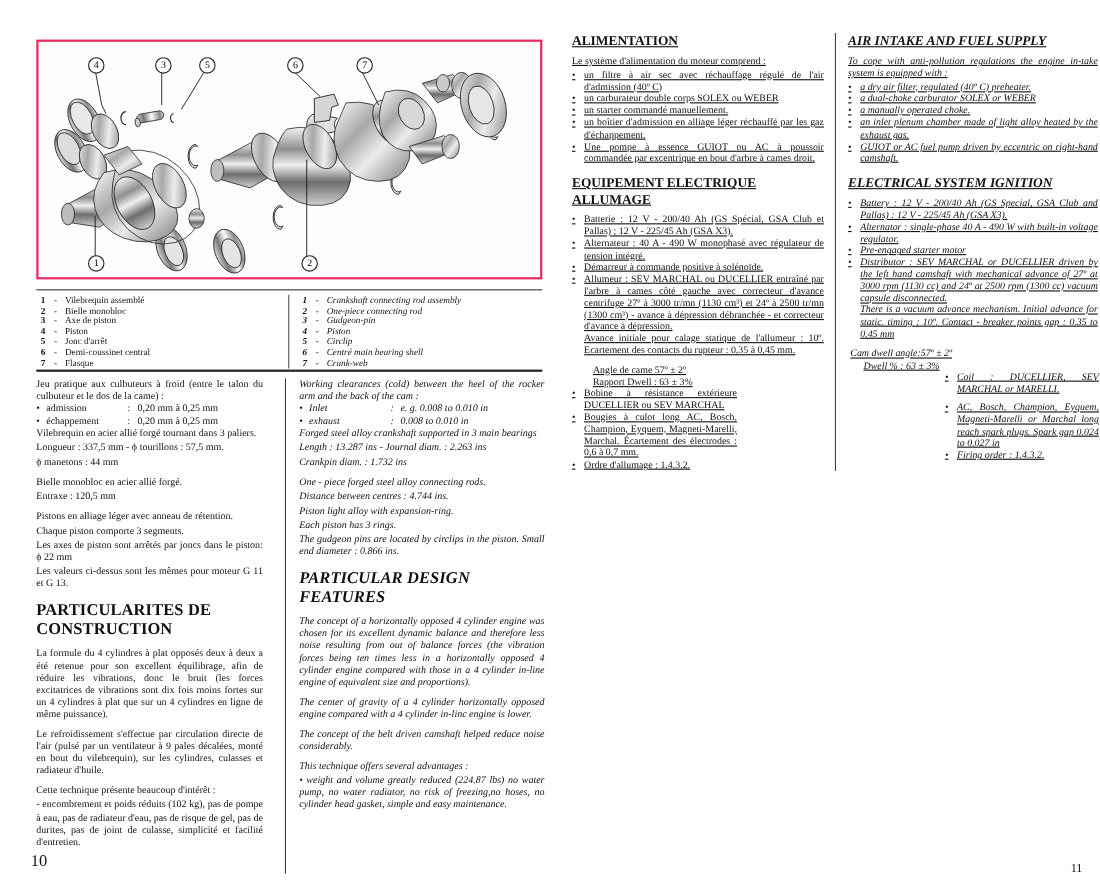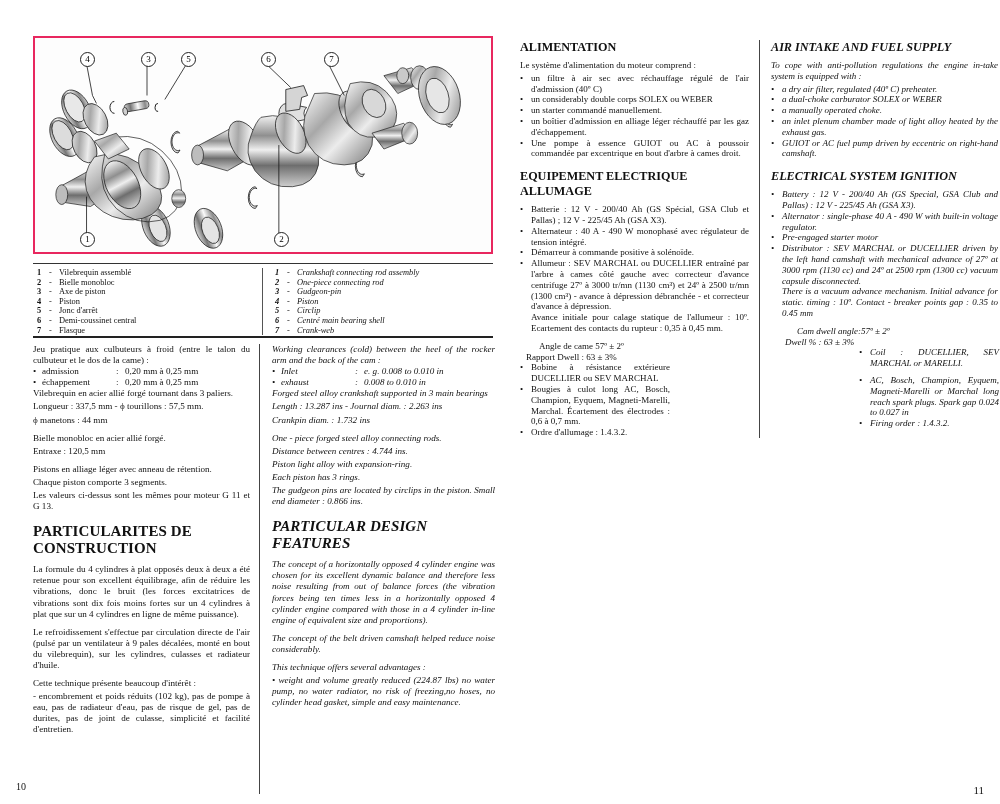--- a/index.html
+++ b/index.html
@@ -73,21 +73,21 @@
     width: 460px; height: 2px;
     background: #222;
   }
 
   .body-cols {
     position: absolute;
     left: 33px; top: 344px;
     width: 462px; height: 450px;
     display: flex;
   }
-  .col-fr { width: 227px; padding-right: 9px; border-right: 1px solid #444; }
+  .col-fr { width: 227px; padding-right: 20px; border-right: 1px solid #444; }
   .col-en { width: 235px; padding-left: 12px; font-style: italic; }
 
   .p {
     font-size: 9.1px;
     line-height: 11.1px;
     margin: 0 0 7px 0;
     text-align: justify;
     hyphens: none;
   }
   .p.tight { margin-bottom: 0; }
@@ -99,35 +99,36 @@
   h2.sec {
     font-size: 15px;
     font-weight: bold;
     margin: 11px 0 7px 0;
     letter-spacing: 0.1px;
     font-style: normal;
   }
   .col-en h2.sec { font-style: italic; }
   .pageno {
     position: absolute;
-    left: 16px; bottom: 12px;
-    font-size: 10px;
+    left: 28px; bottom: 12px;
+    font-size: 15px;
   }
 
   
   .right-page {
     width: 490px; height: 804px;
     position: relative;
     padding: 0;
   }
   .rp-cols {
     position: absolute;
-    left: 10px; top: 40px;
+    left: 10px; top: 30px;
     width: 478px;
     display: flex;
+    text-decoration: underline;
   }
   .rcol-fr { width: 240px; padding-right: 10px; border-right: 1px solid #444; }
   .rcol-en { width: 238px; padding-left: 11px; font-style: italic; }
   .rp h2 { font-size: 12.2px; font-weight: bold; margin: 10px 0 5px 0; }
   .li {
     display: flex;
     font-size: 9.0px;
     line-height: 10.8px;
     margin-bottom: 0px;
     text-align: justify;
@@ -363,20 +364,21 @@
           <span class="sep">:</span>
           <span>0,20 mm à 0,25 mm</span>
         </div>
         <div class="p nogap">Vilebrequin en acier allié forgé tournant dans 3 paliers.</div>
         <div class="p nogap">Longueur : 337,5 mm - ϕ tourillons : 57,5 mm.</div>
         <div class="p">ϕ manetons :   44 mm</div>
         <div class="p nogap">Bielle monobloc en acier allié forgé.</div>
         <div class="p">Entraxe : 120,5 mm</div>
         <div class="p nogap">Pistons en alliage léger avec anneau de rétention.</div>
         <div class="p nogap">Chaque piston comporte 3 segments.</div>
+        <div class="p nogap">Les axes de piston sont arrêtés par joncs dans le piston: ϕ 22 mm</div>
         <div class="p">Les valeurs ci-dessus sont les mêmes pour moteur G 11 et G 13.</div>
         <h2 class="sec">PARTICULARITES DE CONSTRUCTION</h2>
         <div class="p">La formule du 4 cylindres à plat opposés deux à deux a été retenue pour son excellent équilibrage, afin de réduire les vibrations, donc le bruit (les forces excitatrices de vibrations sont dix fois moins fortes sur un 4 cylindres à plat que sur un 4 cylindres en ligne de même puissance).</div>
         <div class="p">Le refroidissement s'effectue par circulation directe de l'air (pulsé par un ventilateur à 9 pales décalées, monté en bout du vilebrequin), sur les cylindres, culasses et radiateur d'huile.</div>
         <div class="p nogap">Cette technique présente beaucoup d'intérêt :</div>
         <div class="p">- encombrement et poids réduits (102 kg), pas de pompe à eau, pas de radiateur d'eau, pas de risque de gel, pas de durites, pas de joint de culasse, simplicité et facilité d'entretien.</div>
       </div>
 
       <div class="col-en">
         <div class="p tight">Working clearances (cold) between the heel of the rocker arm and the back of the cam :</div>
@@ -395,20 +397,21 @@
         <div class="p nogap">Forged steel alloy crankshaft  supported  in 3 main bearings</div>
         <div class="p nogap">Length :  13.287  ins - Journal  diam.  : 2.263  ins</div>
         <div class="p">Crankpin diam. : 1.732 ins</div>
         <div class="p nogap">One - piece   forged  steel  alloy  connecting  rods.</div>
         <div class="p nogap">Distance between centres : 4.744 ins.</div>
         <div class="p nogap">Piston  light alloy  with  expansion-ring.</div>
         <div class="p nogap">Each  piston  has  3 rings.</div>
         <div class="p nogap">The  gudgeon  pins  are  located by circlips  in  the piston. Small end diameter : 0.866 ins.</div>
         <h2 class="sec">PARTICULAR DESIGN FEATURES</h2>
         <div class="p">The concept of a horizontally  opposed  4 cylinder engine was chosen for its excellent  dynamic balance and therefore less  noise  resulting  from out of balance forces (the vibration forces being ten times less in a horizontally  opposed  4 cylinder  engine compared with those in a 4 cylinder  in-line  engine of equivalent size and proportions).</div>
+        <div class="p">The  center  of  gravity  of  a 4 cylinder horizontally opposed engine compared  with a 4 cylinder in-linc engine is lower.</div>
         <div class="p">The   concept   of   the  belt  driven  camshaft  helped reduce  noise  considerably.</div>
         <div class="p nogap">This technique offers several advantages :</div>
         <div class="p">•   weight and volume greatly reduced (224.87 lbs) no  water  pump,  no  water  radiator,  no  risk  of freezing,no hoses,  no cylinder head gasket,  simple and easy maintenance.</div>
       </div>
     </div>
 
     <div class="pageno">10</div>
   </div>
 
   <div class="right-page rp">
@@ -417,21 +420,21 @@
 
       <div class="rcol-fr">
         <h2 style="margin-top:0">ALIMENTATION</h2>
         <div class="plain">Le système d'alimentation du moteur comprend :</div>
         <div class="li">
             <span class="dot">•</span>
             <span class="txt">un filtre à air sec avec réchauffage régulé de l'air d'admission (40º C)</span>
           </div>
         <div class="li">
             <span class="dot">•</span>
-            <span class="txt">un considerably double corps SOLEX ou WEBER</span>
+            <span class="txt">un carburateur double corps SOLEX ou WEBER</span>
           </div>
         <div class="li">
             <span class="dot">•</span>
             <span class="txt">un starter commandé manuellement.</span>
           </div>
         <div class="li">
             <span class="dot">•</span>
             <span class="txt">un boîtier d'admission en alliage léger réchauffé par les gaz d'échappement.</span>
           </div>
         <div class="li">
@@ -453,21 +456,21 @@
             <span class="txt">Démarreur à commande positive à solénoïde.</span>
           </div>
         <div class="li">
             <span class="dot">•</span>
             <span class="txt">Allumeur : SEV MARCHAL ou DUCELLIER entraîné par l'arbre à cames côté gauche avec correcteur d'avance centrifuge 27º à 3000 tr/mn (1130 cm³) et 24º à 2500 tr/mn (1300 cm³) - avance à dépression débranchée - et correcteur d'avance à dépression.</span>
           </div>
         <div class="sub">Avance initiale pour calage statique de l'allumeur : 10º. Ecartement des contacts du rupteur : 0,35 à 0,45 mm.</div>
 
         <div style="height:7px"></div>
         <div class="sub" style="margin-left:19px">Angle de came 57º  ±   2º</div>
-        <div class="sub" style="margin-left:6px">Rapport Dwell  : 63 ± 3%</div>
+        <div class="sub" style="margin-left:19px">Rapport Dwell  : 63 ± 3%</div>
         <div class="li" style="width:150px">
             <span class="dot">•</span>
             <span class="txt">Bobine à résistance extérieure  DUCELLIER  ou SEV MARCHAL</span>
           </div>
         <div class="li" style="width:150px">
             <span class="dot">•</span>
             <span class="txt">Bougies à culot long AC, Bosch,  Champion,  Eyquem,        Magneti-Marelli, Marchal. Écartement des électrodes : 0,6 à 0,7 mm.</span>
           </div>
         <div class="li" style="width:150px">
             <span class="dot">•</span>
@@ -512,21 +515,21 @@
             <span class="dot">•</span>
             <span class="txt">Pre-engaged starter motor</span>
           </div>
         <div class="li">
             <span class="dot">•</span>
             <span class="txt">Distributor :  SEV MARCHAL or DUCELLIER driven  by  the  left  hand  camshaft  with  mechanical  advance  of  27º  at 3000  rpm  (1130 cc) and  24º at 2500 rpm (1300 cc) vacuum capsule disconnected.</span>
           </div>
         <div class="sub">There is a vacuum advance mechanism. Initial advance  for  static.  timing  :  10º.  Contact - breaker points gap : 0.35 to 0.45 mm</div>
 
         <div style="height:7px"></div>
-        <div class="sub" style="margin-left:26px">Cam dwell angle:57º ± 2º</div>
+        <div class="sub" style="margin-left:2px">Cam dwell angle:57º ± 2º</div>
         <div class="sub" style="margin-left:14px">Dwell % : 63 ± 3%</div>
         <div class="li" style="width:140px;margin-left:88px">
             <span class="dot">•</span>
             <span class="txt">Coil   : DUCELLIER, SEV MARCHAL or MARELLI.</span>
           </div>
         <div style="height:6px"></div>
         <div class="li" style="width:140px;margin-left:88px">
             <span class="dot">•</span>
             <span class="txt">AC, Bosch, Champion, Eyquem,    Magneti-Marelli or Marchal long  reach  spark plugs.  Spark  gap  0.024 to 0.027 in</span>
           </div>

